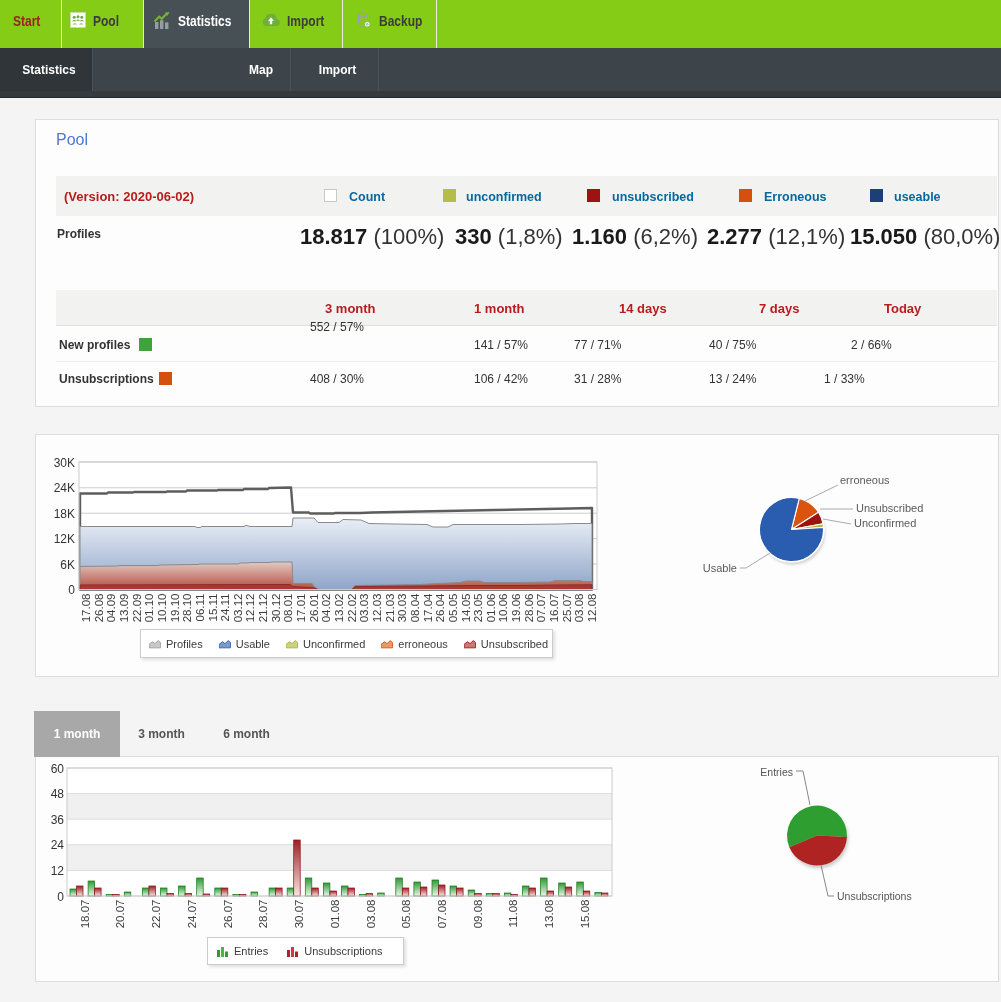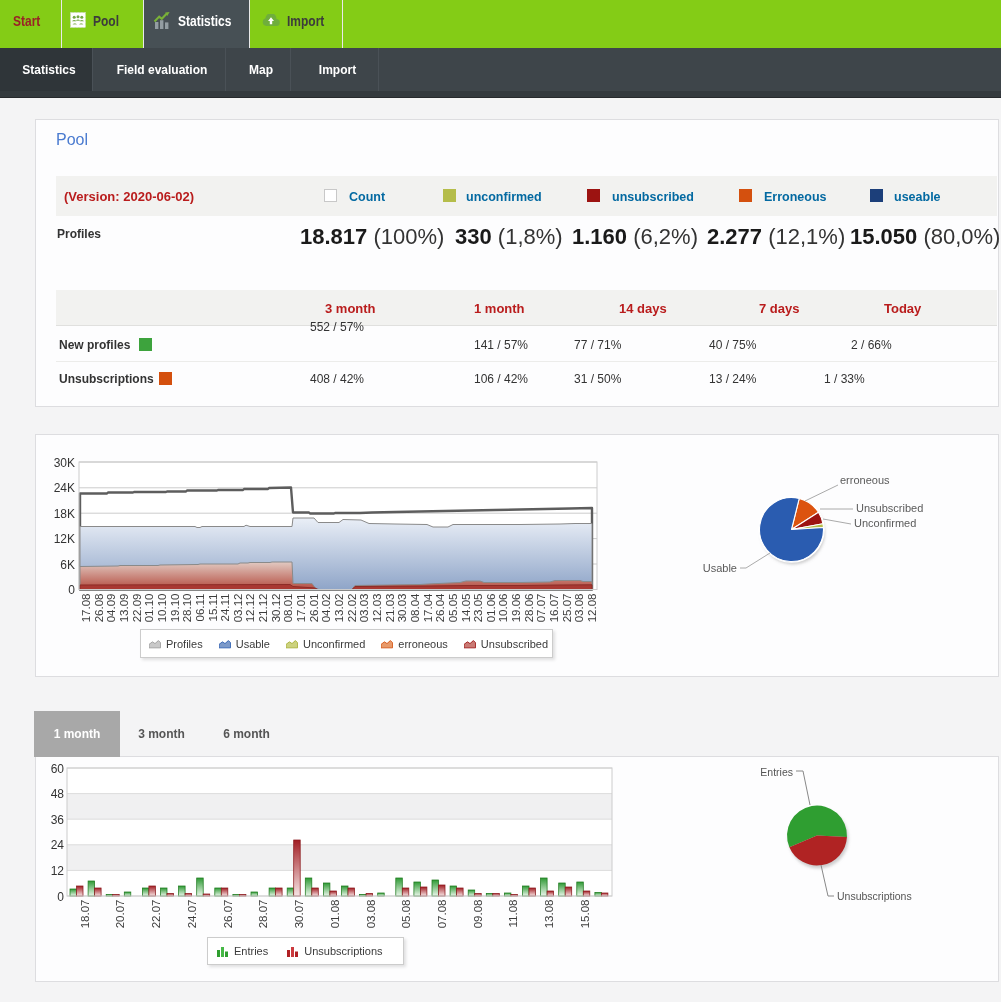--- a/index.html
+++ b/index.html
@@ -82,26 +82,36 @@
         </svg>
         <span class="lb">Statistics</span>
       </div>
     <div class="tab" id="tab-import">
         <svg width="18" height="13" viewBox="0 0 18 13">
           <path d="M14.5 5.1 A3.4 3.4 0 0 1 14.2 11.9 L4.4 11.9 A3.9 3.9 0 0 1 3.4 4.3 A5.1 5.1 0 0 1 14.5 5.1 Z" fill="#6fae3c"></path>
           <path d="M9 3.2 L12 7 L10.2 7 L10.2 10.2 L7.8 10.2 L7.8 7 L6 7 Z" fill="#fff"></path>
         </svg>
         <span class="lb">Import</span>
       </div>
+    <div class="tab" id="tab-backup">
+        <svg width="16" height="17" viewBox="0 0 16 17">
+          <ellipse cx="6.8" cy="3" rx="4.3" ry="1.9" fill="none" stroke="#9aa1a6" stroke-width="1.2"></ellipse>
+          <path d="M2.5 3 L2.5 12.2 A4.3 1.9 0 0 0 7.6 14" fill="none" stroke="#9aa1a6" stroke-width="1.2"></path>
+          <path d="M11.1 3 L11.1 7.6" fill="none" stroke="#9aa1a6" stroke-width="1.2"></path>
+          <path d="M2.5 7.5 A4.3 1.9 0 0 0 8.6 9.1" fill="none" stroke="#9aa1a6" stroke-width="1.1"></path>
+          <circle cx="11.3" cy="12.3" r="2.9" fill="#fff" stroke="#8bbf4d" stroke-width="1.2"></circle>
+          <circle cx="11.3" cy="12.3" r="0.9" fill="none" stroke="#8bbf4d" stroke-width="1"></circle>
+        </svg>
+        <span class="lb">Backup</span>
+      </div>
   </div>
 
   <div id="subnav">
     <div class="strip"></div>
     <div class="sub" id="sub-stats">Statistics</div>
-    <div class="sub" id="sub-field">Field evaluation</div>
     <div class="sub" id="sub-map">Map</div>
     <div class="sub" id="sub-scoring">Import</div>
   </div>
 
   <div class="panel" id="panel1"></div>
   <div class="abs" style="left:56px; top:131px; font-size:16px; color:#4a7bd0;">Pool</div>
   <div class="band" style="left:56px; top:176px; width:941px; height:40px;"></div>
   <div class="hdr" style="left:64px; top:189px;">(Version: 2020-06-02)</div>
   <div class="sq" style="left:324px; top:189px; background:#fff; border:1px solid #c8c8c8;"></div>
   <div class="legtxt" style="left:349px; top:190px;">Count</div>
@@ -132,23 +142,23 @@
   <div class="sq" style="left:139px; top:338px; background:#3da33d;"></div>
   <div class="val" style="left:310px; top:320px;">552 / 57%</div>
   <div class="val" style="left:474px; top:338px;">141 / 57%</div>
   <div class="val" style="left:574px; top:338px;">77 / 71%</div>
   <div class="val" style="left:709px; top:338px;">40 / 75%</div>
   <div class="val" style="left:851px; top:338px;">2 / 66%</div>
   <div class="abs" style="left:56px; top:361px; width:941px; border-top:1px solid #ececea;"></div>
 
   <div class="rowlab" style="left:59px; top:372px;">Unsubscriptions</div>
   <div class="sq" style="left:159px; top:372px; background:#d4500e;"></div>
-  <div class="val" style="left:310px; top:372px;">408 / 42%</div>
+  <div class="val" style="left:310px; top:372px;">408 / 30%</div>
   <div class="val" style="left:474px; top:372px;">106 / 42%</div>
-  <div class="val" style="left:574px; top:372px;">31 / 50%</div>
+  <div class="val" style="left:574px; top:372px;">31 / 28%</div>
   <div class="val" style="left:709px; top:372px;">13 / 24%</div>
   <div class="val" style="left:824px; top:372px;">1 / 33%</div>
 
   <div class="panel" id="panel2"></div>
   <svg class="abs" id="chart1" style="left:35px; top:434px;" width="964" height="243" viewBox="0 0 964 243">
       <defs>
         <linearGradient id="gblue" x1="0" y1="0" x2="0" y2="1">
           <stop offset="0" stop-color="#eaeff7"></stop>
           <stop offset="1" stop-color="#8fa5c8"></stop>
         </linearGradient>

